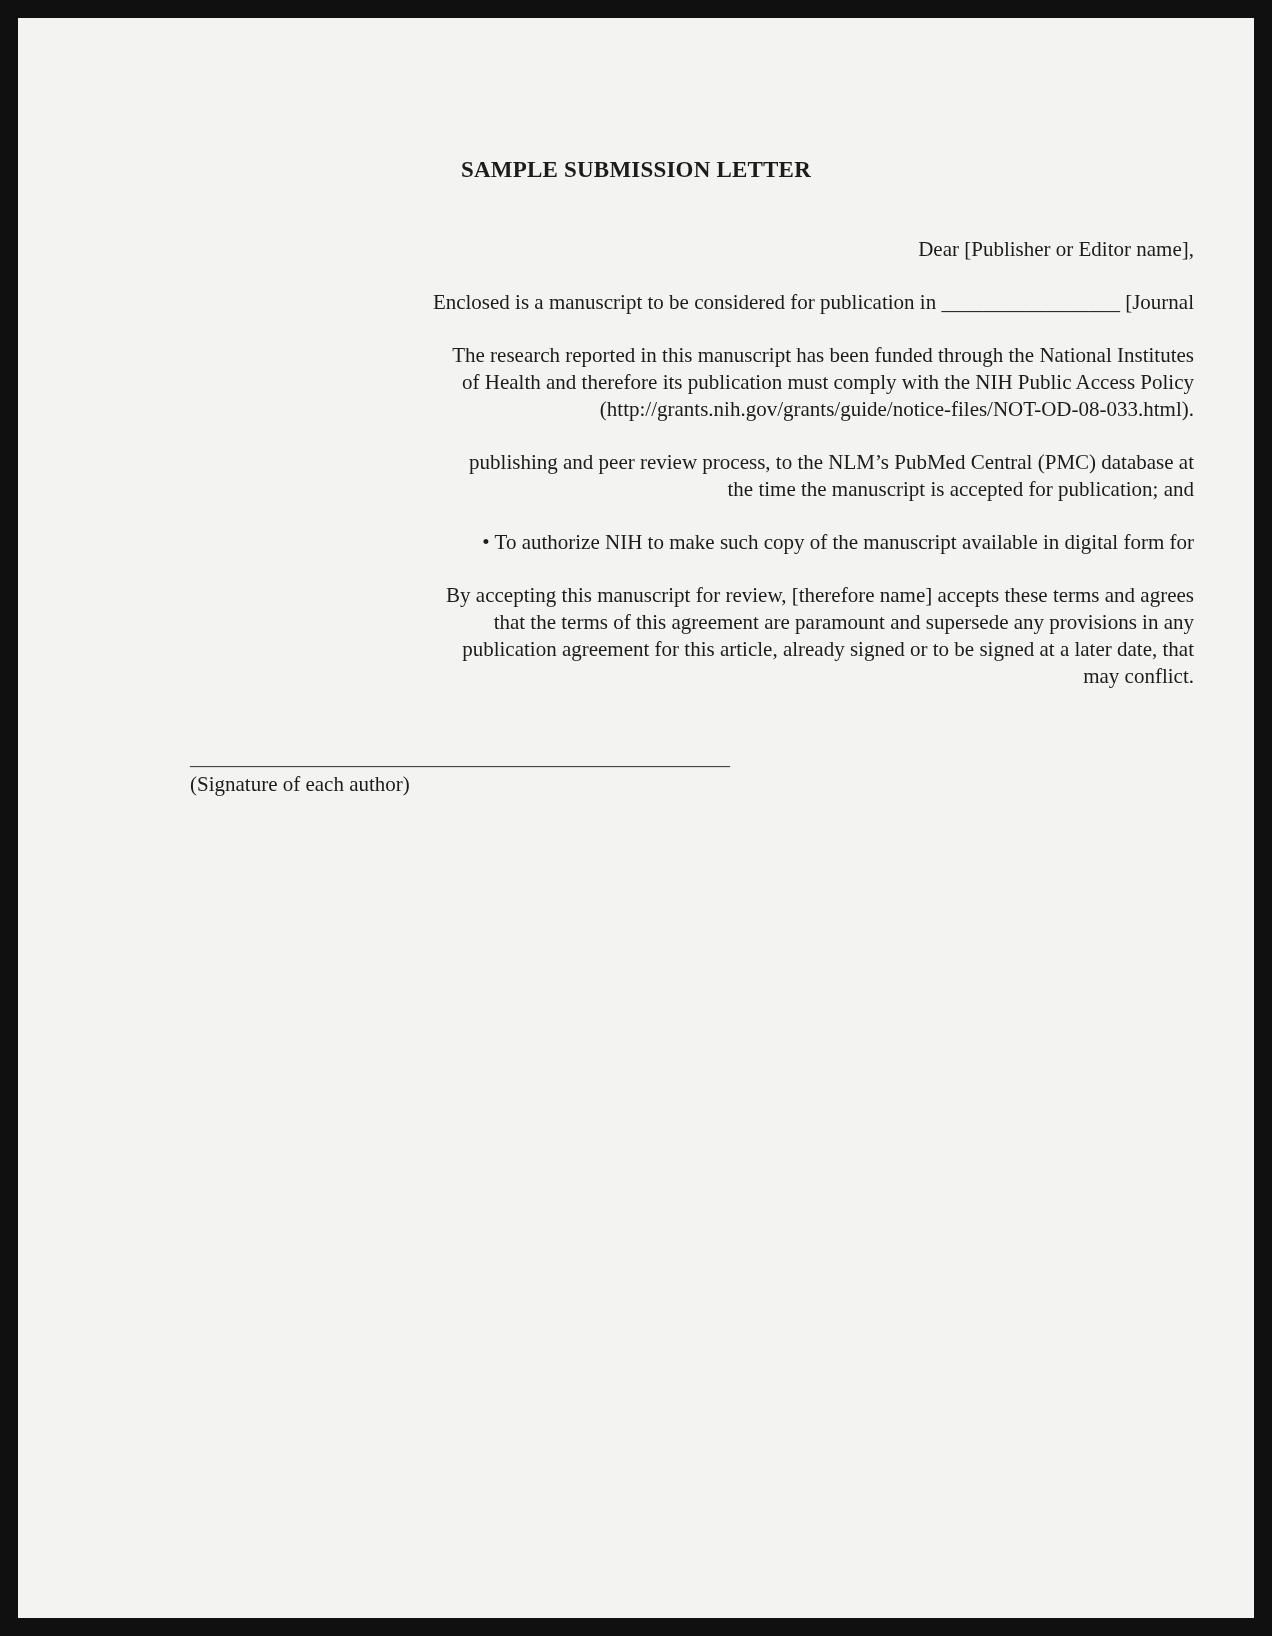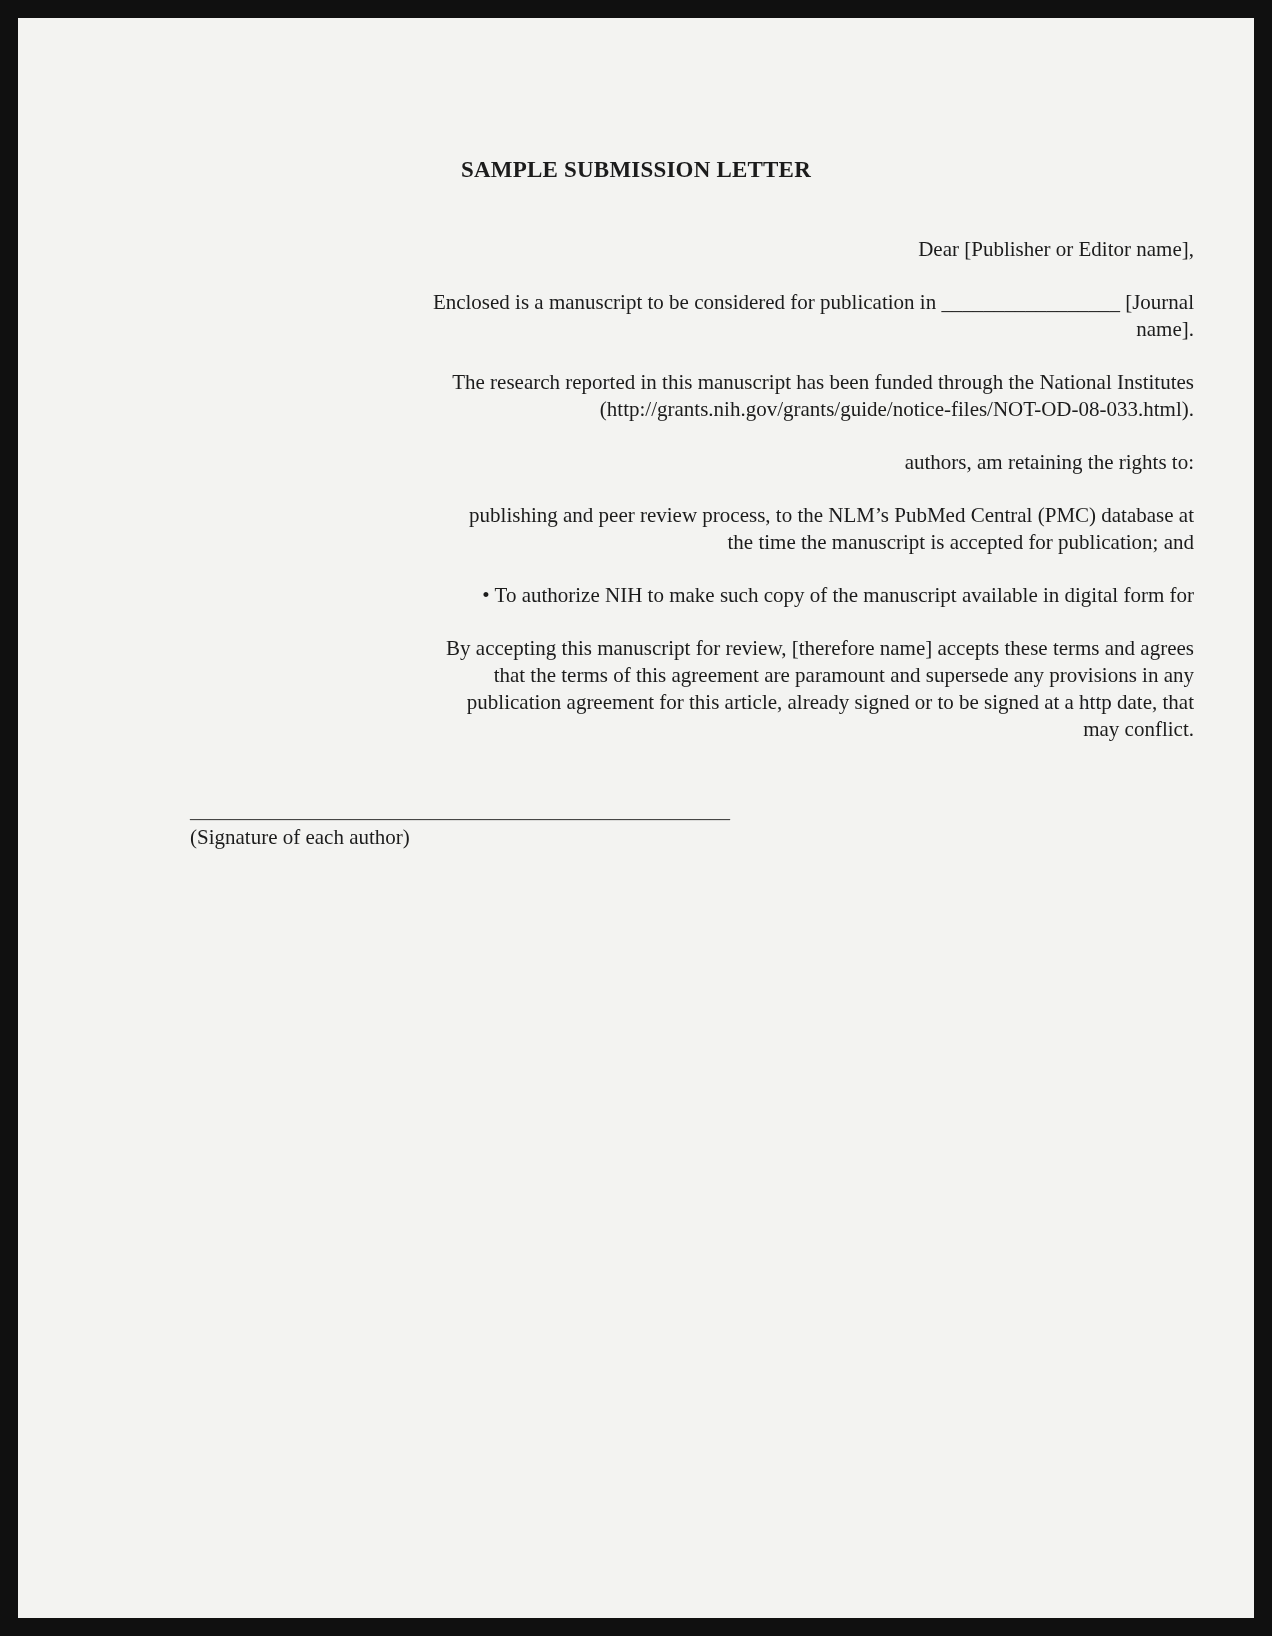--- a/index.html
+++ b/index.html
@@ -66,45 +66,44 @@
     <div class="content">
 
       <div class="doc-title">SAMPLE SUBMISSION LETTER</div>
 
       <div class="paragraph">
         <div class="line">Dear [Publisher or Editor name],</div>
       </div>
 
       <div class="paragraph">
         <div class="line">Enclosed is a manuscript to be considered for publication in _________________ [Journal</div>
-        <div class="line">name].</div>
       </div>
 
       <div class="paragraph">
         <div class="line">The research reported in this manuscript has been funded through the National Institutes</div>
+        <div class="line">of Health and therefore its publication must comply with the NIH Public Access Policy</div>
         <div class="line">(http://grants.nih.gov/grants/guide/notice-files/NOT-OD-08-033.html).</div>
       </div>
 
       <div class="paragraph">
-        <div class="line">authors, am retaining the rights to:</div>
       </div>
 
       <div class="paragraph">
         <div class="line">publishing and peer review process, to the NLM’s PubMed Central (PMC) database at</div>
         <div class="line">the time the manuscript is accepted for publication; and</div>
       </div>
 
       <div class="paragraph">
         <div class="line">• To authorize NIH to make such copy of the manuscript available in digital form for</div>
       </div>
 
       <div class="paragraph">
         <div class="line">By accepting this manuscript for review, [therefore name] accepts these terms and agrees</div>
         <div class="line">that the terms of this agreement are paramount and supersede any provisions in any</div>
-        <div class="line">publication agreement for this article, already signed or to be signed at a http date, that</div>
+        <div class="line">publication agreement for this article, already signed or to be signed at a later date, that</div>
         <div class="line">may conflict.</div>
       </div>
 
       <div class="signature-block">
         <div class="signature-line">______________________________________________________</div>
         <div class="line">(Signature of each author)</div>
       </div>
 
     </div>
   </div>

